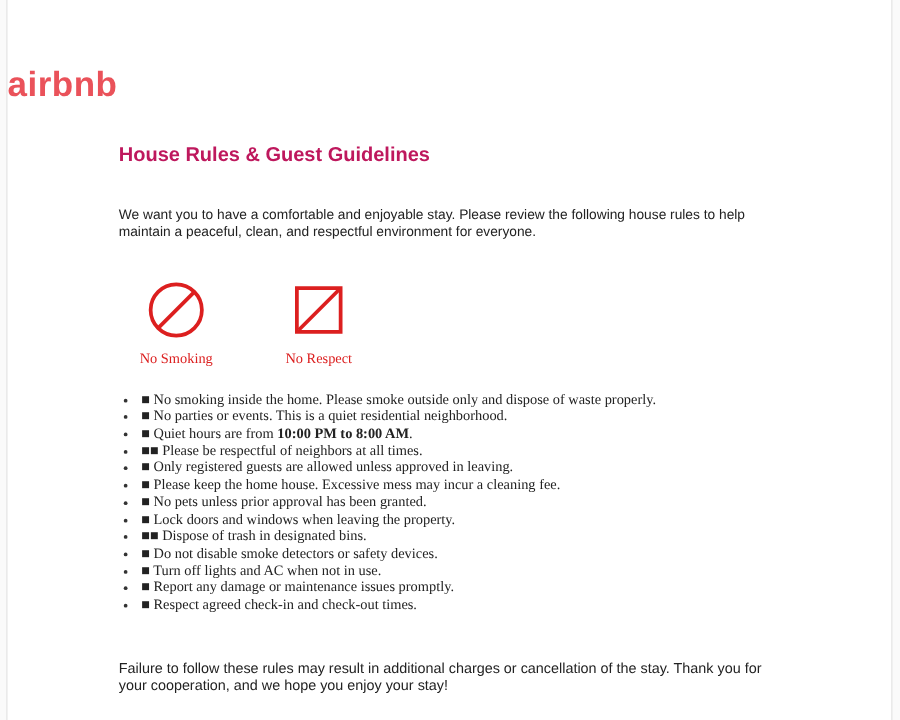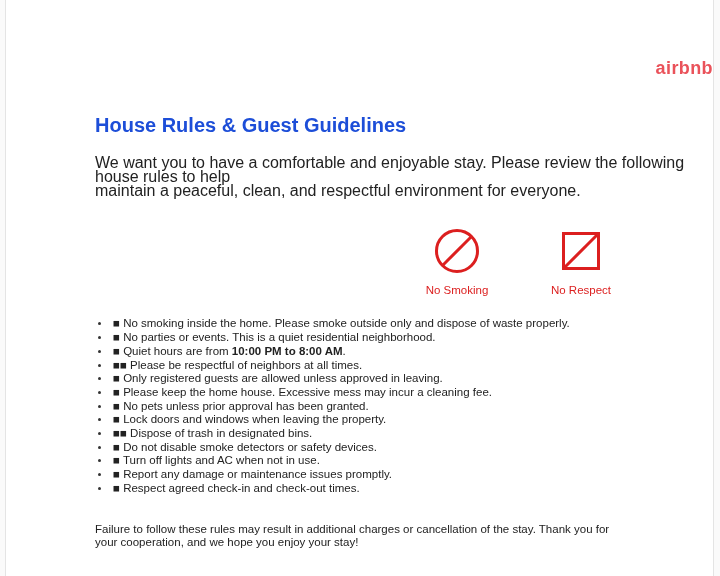--- a/index.html
+++ b/index.html
@@ -12,74 +12,76 @@
     position: relative;
   }
   .page {
     position: absolute; top: 0; bottom: 0; left: 5px; right: 6px;
     background: #ffffff;
     border-left: 1px solid #e4e4e4;
     border-right: 1px solid #e4e4e4;
   }
   .logo {
     margin: 57px 0 0 0;
-    text-align: right;
-    font-size: 18px; line-height: 22px;
+    text-align: left;
+    font-size: 28px; line-height: 22px;
     font-weight: 700;
     letter-spacing: 0.4px;
     color: var(--brand, #ea525a);
   }
   .content {
     margin-left: 89px;
     width: 600px;
     color: var(--text, #222222);
   }
   h1.doc-title {
     margin: 37px 0 0 0;
-    font-size: 20px; line-height: 18px;
+    font-size: 16px; line-height: 18px;
     font-weight: 700;
-    color: #1d4ed8;
+    color: #be185d;
   }
   .intro {
-    margin: 22px 0 0 0;
-    font-size: 16px; line-height: 13.8px;
+    margin: 32px 0 0 0;
+    font-size: 11px; line-height: 13.8px;
     white-space: pre-line;
   }
   .icons-row {
     margin-top: 30px;
     width: 532px;
     display: flex;
-    justify-content: flex-end;
+    justify-content: flex-start;
     align-items: flex-start;
-    gap: 32px;
+    gap: 22px;
+    font-family: Liberation Serif, serif;
   }
   .icon-group {
     width: 92px;
     display: flex;
     flex-direction: column;
     align-items: center;
   }
   .icon-group svg { color: var(--prohibition, #dc1f1f); display: block; }
   .icon-label {
     margin-top: 9px;
     font-size: 11.5px; line-height: 13px;
     color: var(--prohibition, #dc1f1f);
     white-space: nowrap;
   }
   ul.rules {
     margin: 20px 0 0 0;
     padding: 0 0 0 16px;
     font-size: 11.5px; line-height: 13.7px;
     list-style: disc outside;
+    font-family: Liberation Serif, serif;
   }
   ul.rules li { padding-left: 2px; }
   ul.rules li::marker { color: #333333; font-size: 10px; }
   .seg-bold { font-weight: 700; }
   .closing {
-    margin: 27px 0 0 0;
+    margin: 37px 0 0 0;
     font-size: 11.5px; line-height: 13.8px;
     white-space: pre-line;
   }
 </style>
 </head>
 <body>
 
 <div class="page">
 
   <div class="logo">airbnb</div>

